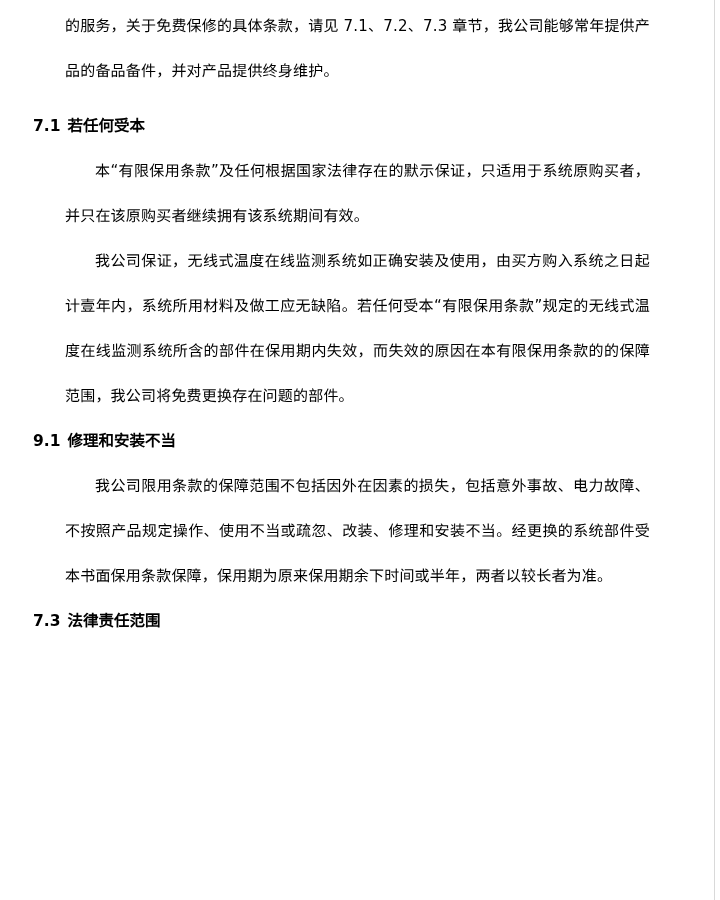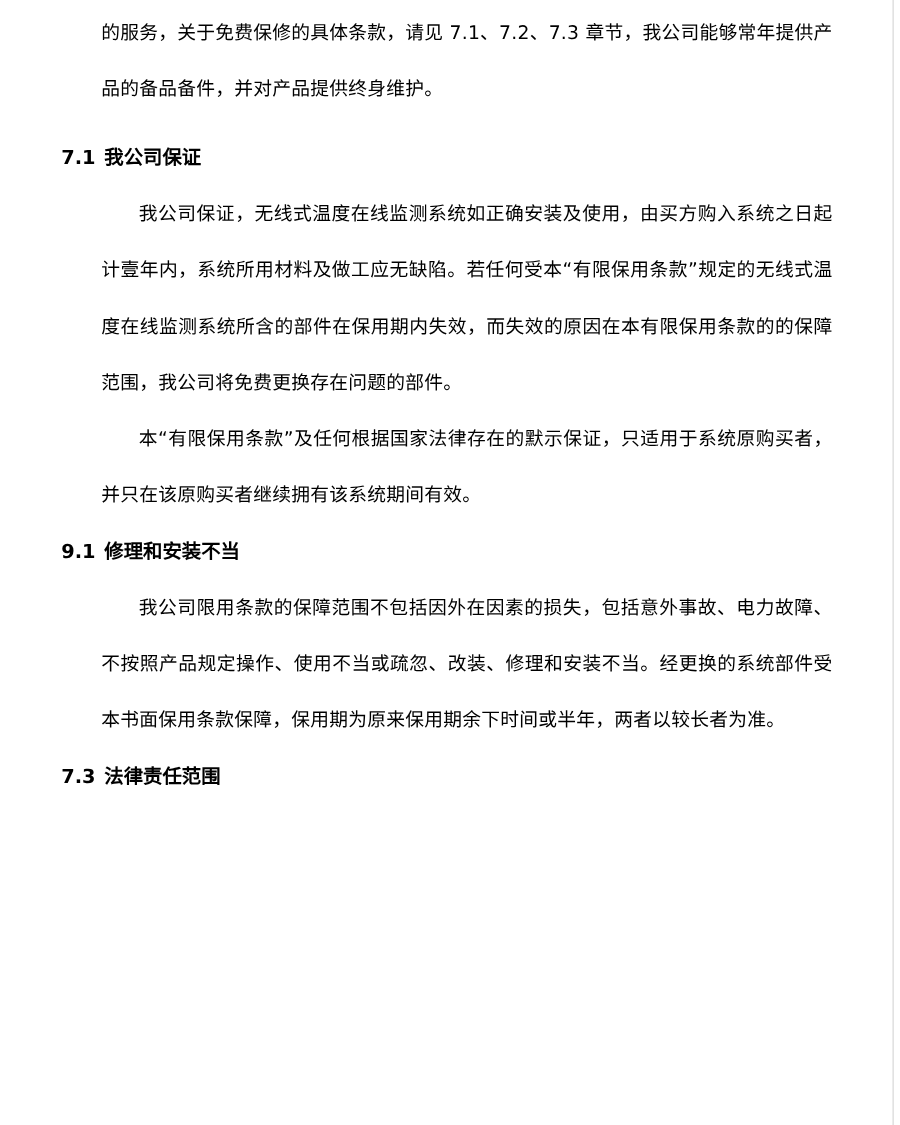--- a/index.html
+++ b/index.html
@@ -30,21 +30,21 @@
     top: 0;
     left: 714px;
     width: 1px;
     height: 900px;
     background: #d9d9d9;
   }
 
   .content {
     position: absolute;
     top: 0;
-    left: 16px;
+    left: 0;
     width: 690px;
     padding-top: 4px;
     box-sizing: border-box;
   }
 
   
   .para {
     margin: 0;
     padding: 0;
     font-size: 15px;
@@ -94,24 +94,24 @@
 
   <div class="page-edge-rule"></div>
 
   <div class="content">
 
     <p class="para cont">的服务，关于免费保修的具体条款，请见 7.1、7.2、7.3 章节，我公司能够常年提供产品的备品备件，并对产品提供终身维护。</p>
 
     <div class="gap-after-intro"></div>
 
     <h2 class="heading">
-      <span class="num">7.1</span><span class="ttl">我公司保证</span>
+      <span class="num">7.1</span><span class="ttl">若任何受本</span>
     </h2>
+    <p class="para indent">本“有限保用条款”及任何根据国家法律存在的默示保证，只适用于系统原购买者，并只在该原购买者继续拥有该系统期间有效。</p>
     <p class="para indent">我公司保证，无线式温度在线监测系统如正确安装及使用，由买方购入系统之日起计壹年内，系统所用材料及做工应无缺陷。若任何受本“有限保用条款”规定的无线式温度在线监测系统所含的部件在保用期内失效，而失效的原因在本有限保用条款的的保障范围，我公司将免费更换存在问题的部件。</p>
-    <p class="para indent">本“有限保用条款”及任何根据国家法律存在的默示保证，只适用于系统原购买者，并只在该原购买者继续拥有该系统期间有效。</p>
 
     <h2 class="heading">
       <span class="num">9.1</span><span class="ttl">修理和安装不当</span>
     </h2>
     <p class="para indent">我公司限用条款的保障范围不包括因外在因素的损失，包括意外事故、电力故障、不按照产品规定操作、使用不当或疏忽、改装、修理和安装不当。经更换的系统部件受本书面保用条款保障，保用期为原来保用期余下时间或半年，两者以较长者为准。</p>
 
     <h2 class="heading">
       <span class="num">7.3</span><span class="ttl">法律责任范围</span>
     </h2>
 

